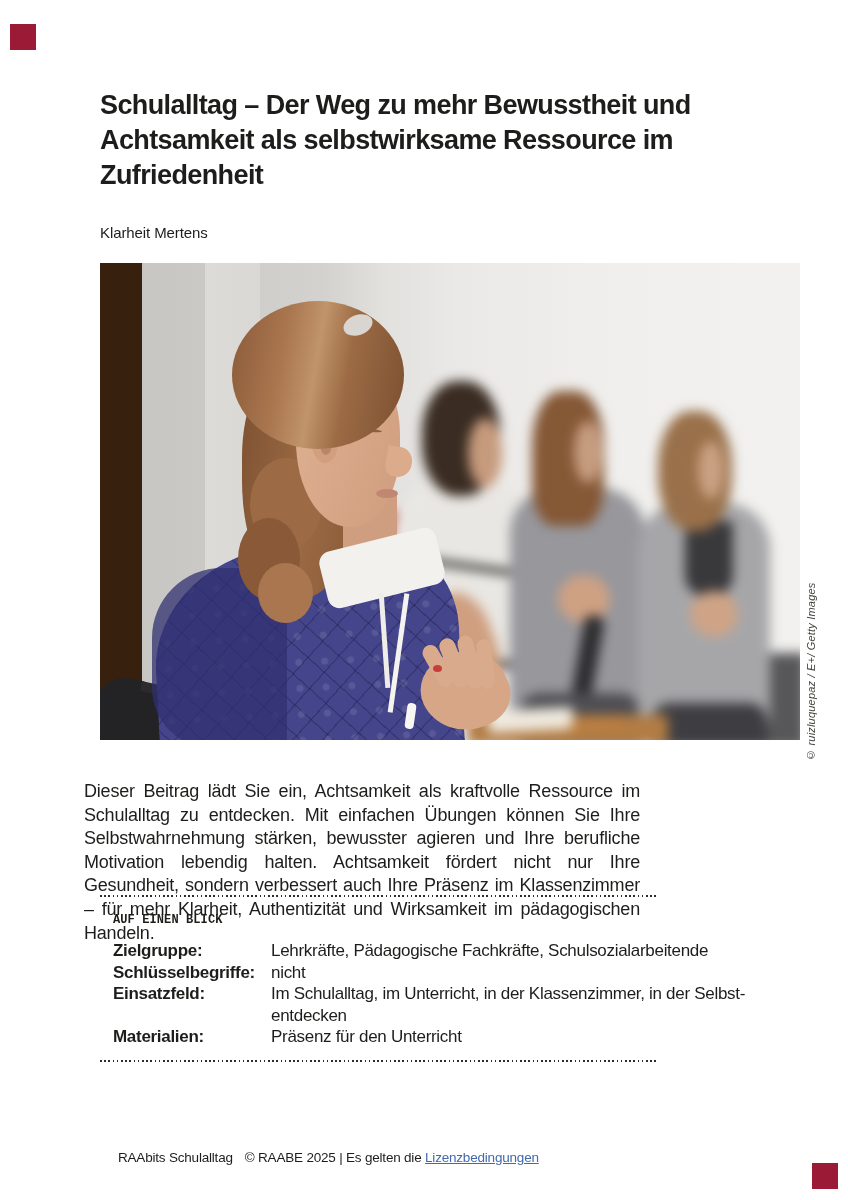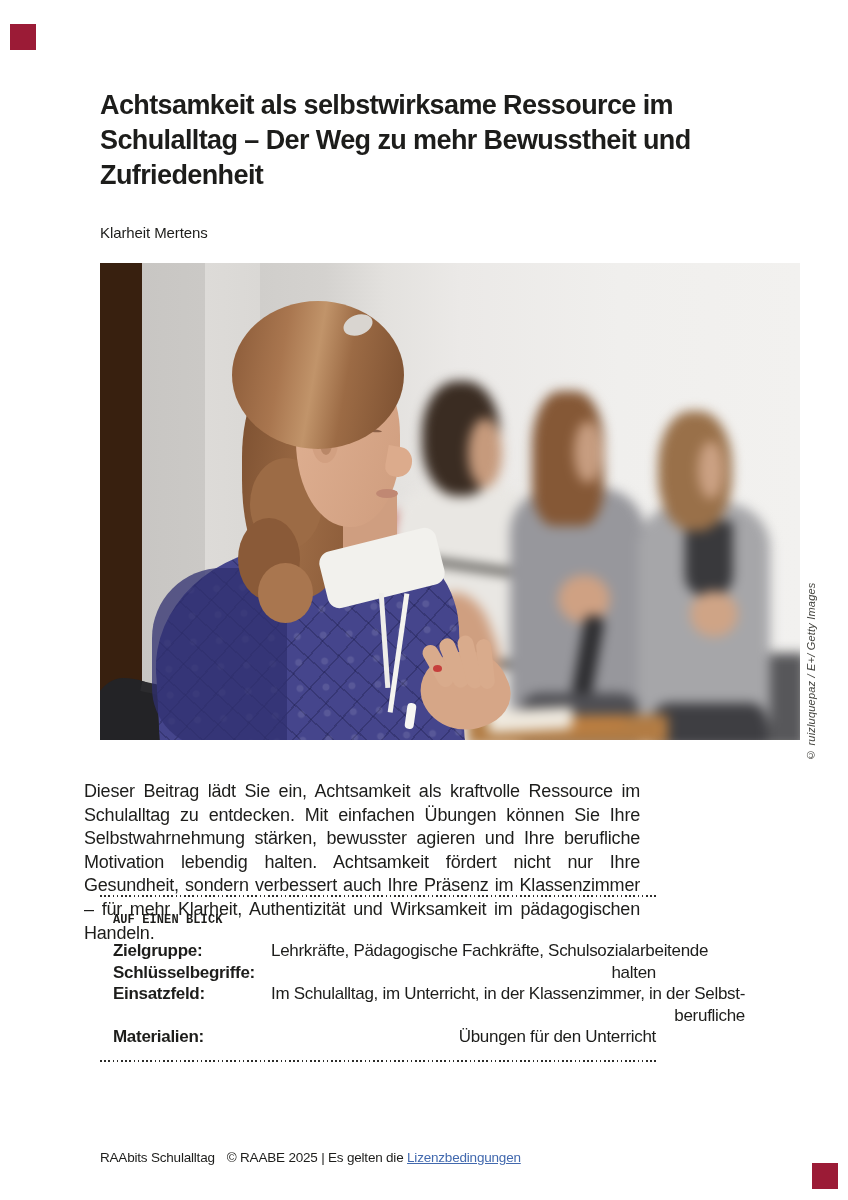--- a/index.html
+++ b/index.html
@@ -112,38 +112,38 @@
     font-size:18px;line-height:23.6px;text-align:justify;letter-spacing:-0.2px;color:var(--text);margin-top:12px;}
 
   
   .overview{position:absolute;left:100px;top:895px;width:556px;}
   .dotted{height:2px;background:repeating-linear-gradient(90deg,#2c2c2a 0 1.6px,transparent 1.6px 4.2px);}
   .ov-head{margin:16px 0 0 13px;font-size:12px;font-weight:700;letter-spacing:0.1px;font-family:Liberation Mono, monospace;}
   .ov-table{margin:13px 0 0 13px;}
   .ov-row{display:flex;font-size:17px;line-height:21.5px;letter-spacing:-0.3px;}
   .ov-label{width:158px;font-weight:700;flex:0 0 158px;}
   .ov-value{flex:1;}
-  .ov-line{display:block;white-space:nowrap;text-align:right;}
+  .ov-line{display:block;white-space:nowrap;}
   .ov-bottom{margin-top:12px;}
 
   
-  .footer{position:absolute;left:100px;top:1150px;font-size:13.5px;letter-spacing:-0.2px;}
+  .footer{position:absolute;left:118px;top:1150px;font-size:13.5px;letter-spacing:-0.2px;}
   .footer .brand{margin-right:12px;}
   .footer a{color:var(--link);text-decoration:underline;cursor:pointer;}
 </style>
 </head>
 <body>
 
 <div id="page">
 
   <div id="mark-tl" class="corner-mark"></div>
 
   <h1 class="title">
+    <span class="t-line">Schulalltag – Der Weg zu mehr Bewusstheit und</span>
     <span class="t-line">Achtsamkeit als selbstwirksame Ressource im</span>
-    <span class="t-line">Schulalltag – Der Weg zu mehr Bewusstheit und</span>
     <span class="t-line">Zufriedenheit</span>
   </h1>
 
   <div class="author">Klarheit Mertens</div>
 
   <div class="photo">
     <div class="ph-blur">
       <div class="w2-red"></div>
       <div class="w2-body"></div>
       <div class="w2-stripe1"></div>
@@ -213,34 +213,34 @@
       <div class="ov-row">
         <span class="ov-label">Zielgruppe:</span>
         <span class="ov-value">
           <span class="ov-line">Lehrkräfte, Pädagogische Fachkräfte, Schulsozialarbeitende</span>
           <span class="ov-line"></span>
         </span>
       </div>
       <div class="ov-row">
         <span class="ov-label">Schlüsselbegriffe:</span>
         <span class="ov-value">
-          <span class="ov-line">halten</span>
+          <span class="ov-line">nicht</span>
         </span>
       </div>
       <div class="ov-row">
         <span class="ov-label">Einsatzfeld:</span>
         <span class="ov-value">
           <span class="ov-line">Im Schulalltag, im Unterricht, in der Klassenzimmer, in der Selbst-</span>
-          <span class="ov-line">berufliche</span>
+          <span class="ov-line">entdecken</span>
         </span>
       </div>
       <div class="ov-row">
         <span class="ov-label">Materialien:</span>
         <span class="ov-value">
-          <span class="ov-line">Übungen für den Unterricht</span>
+          <span class="ov-line">Präsenz für den Unterricht</span>
           <span class="ov-line"></span>
         </span>
       </div>
     </div>
     <div class="dotted ov-bottom"></div>
   </div>
 
   <div class="footer">
     <span class="brand">RAAbits Schulalltag</span><span>© RAABE 2025 | Es gelten die</span>
     <a>Lizenzbedingungen</a>

